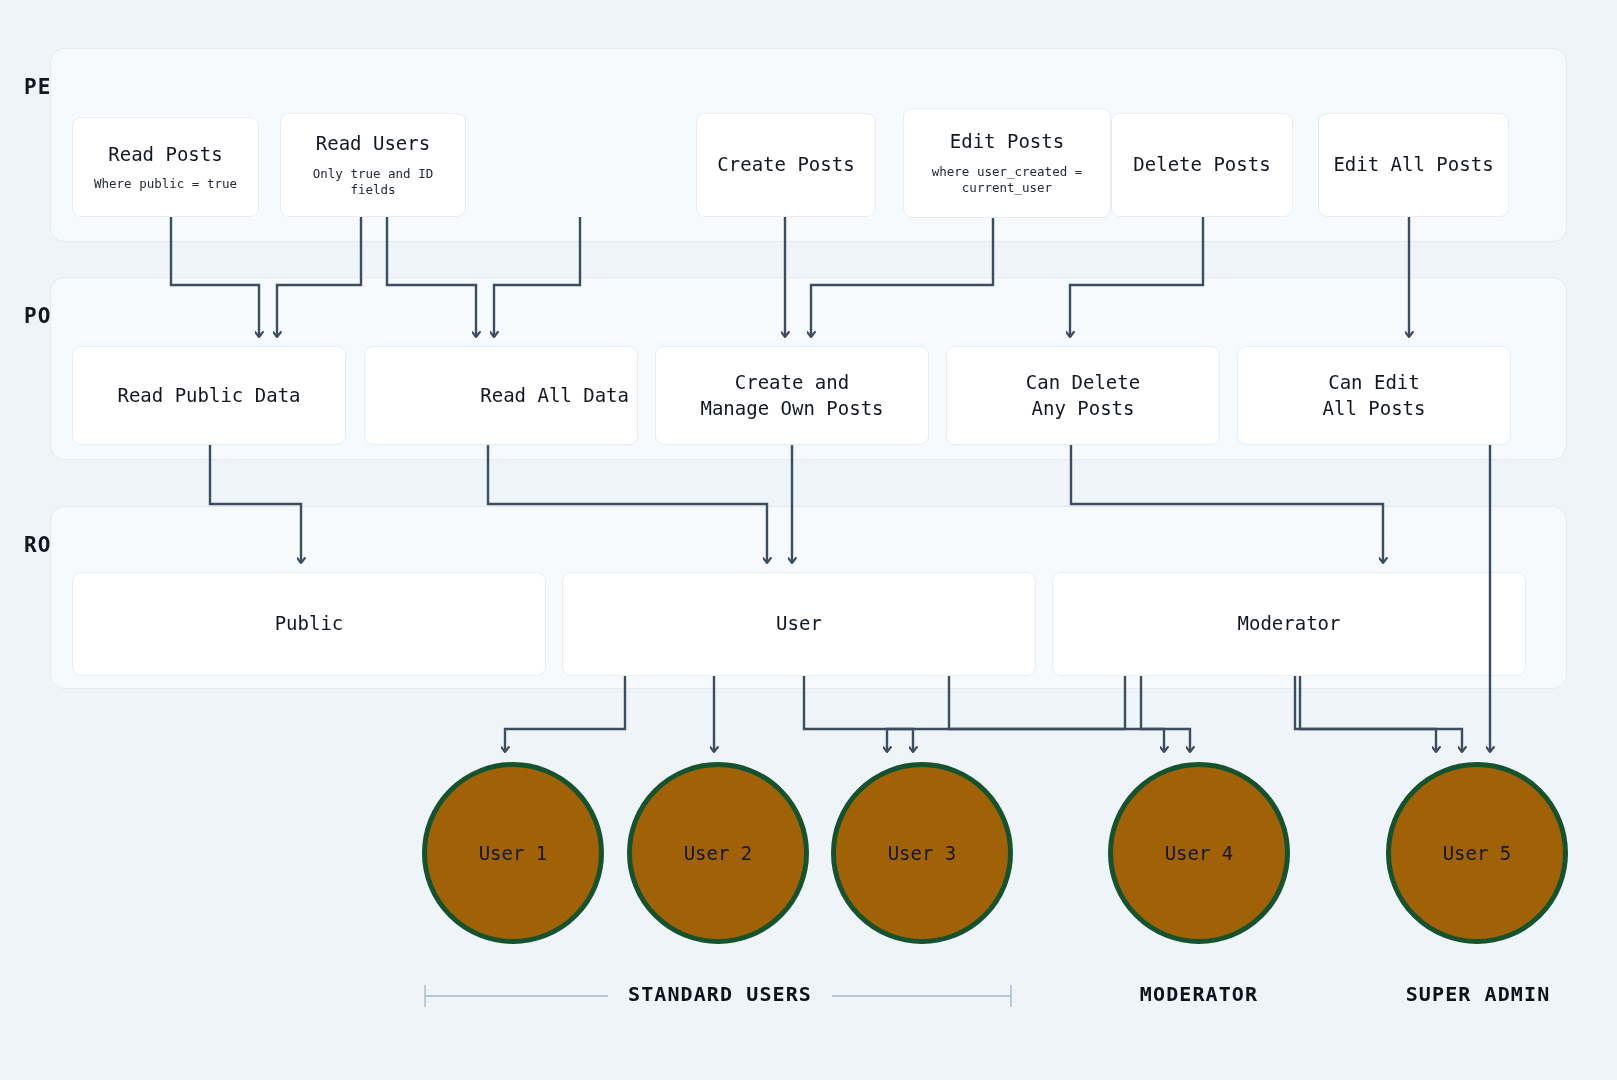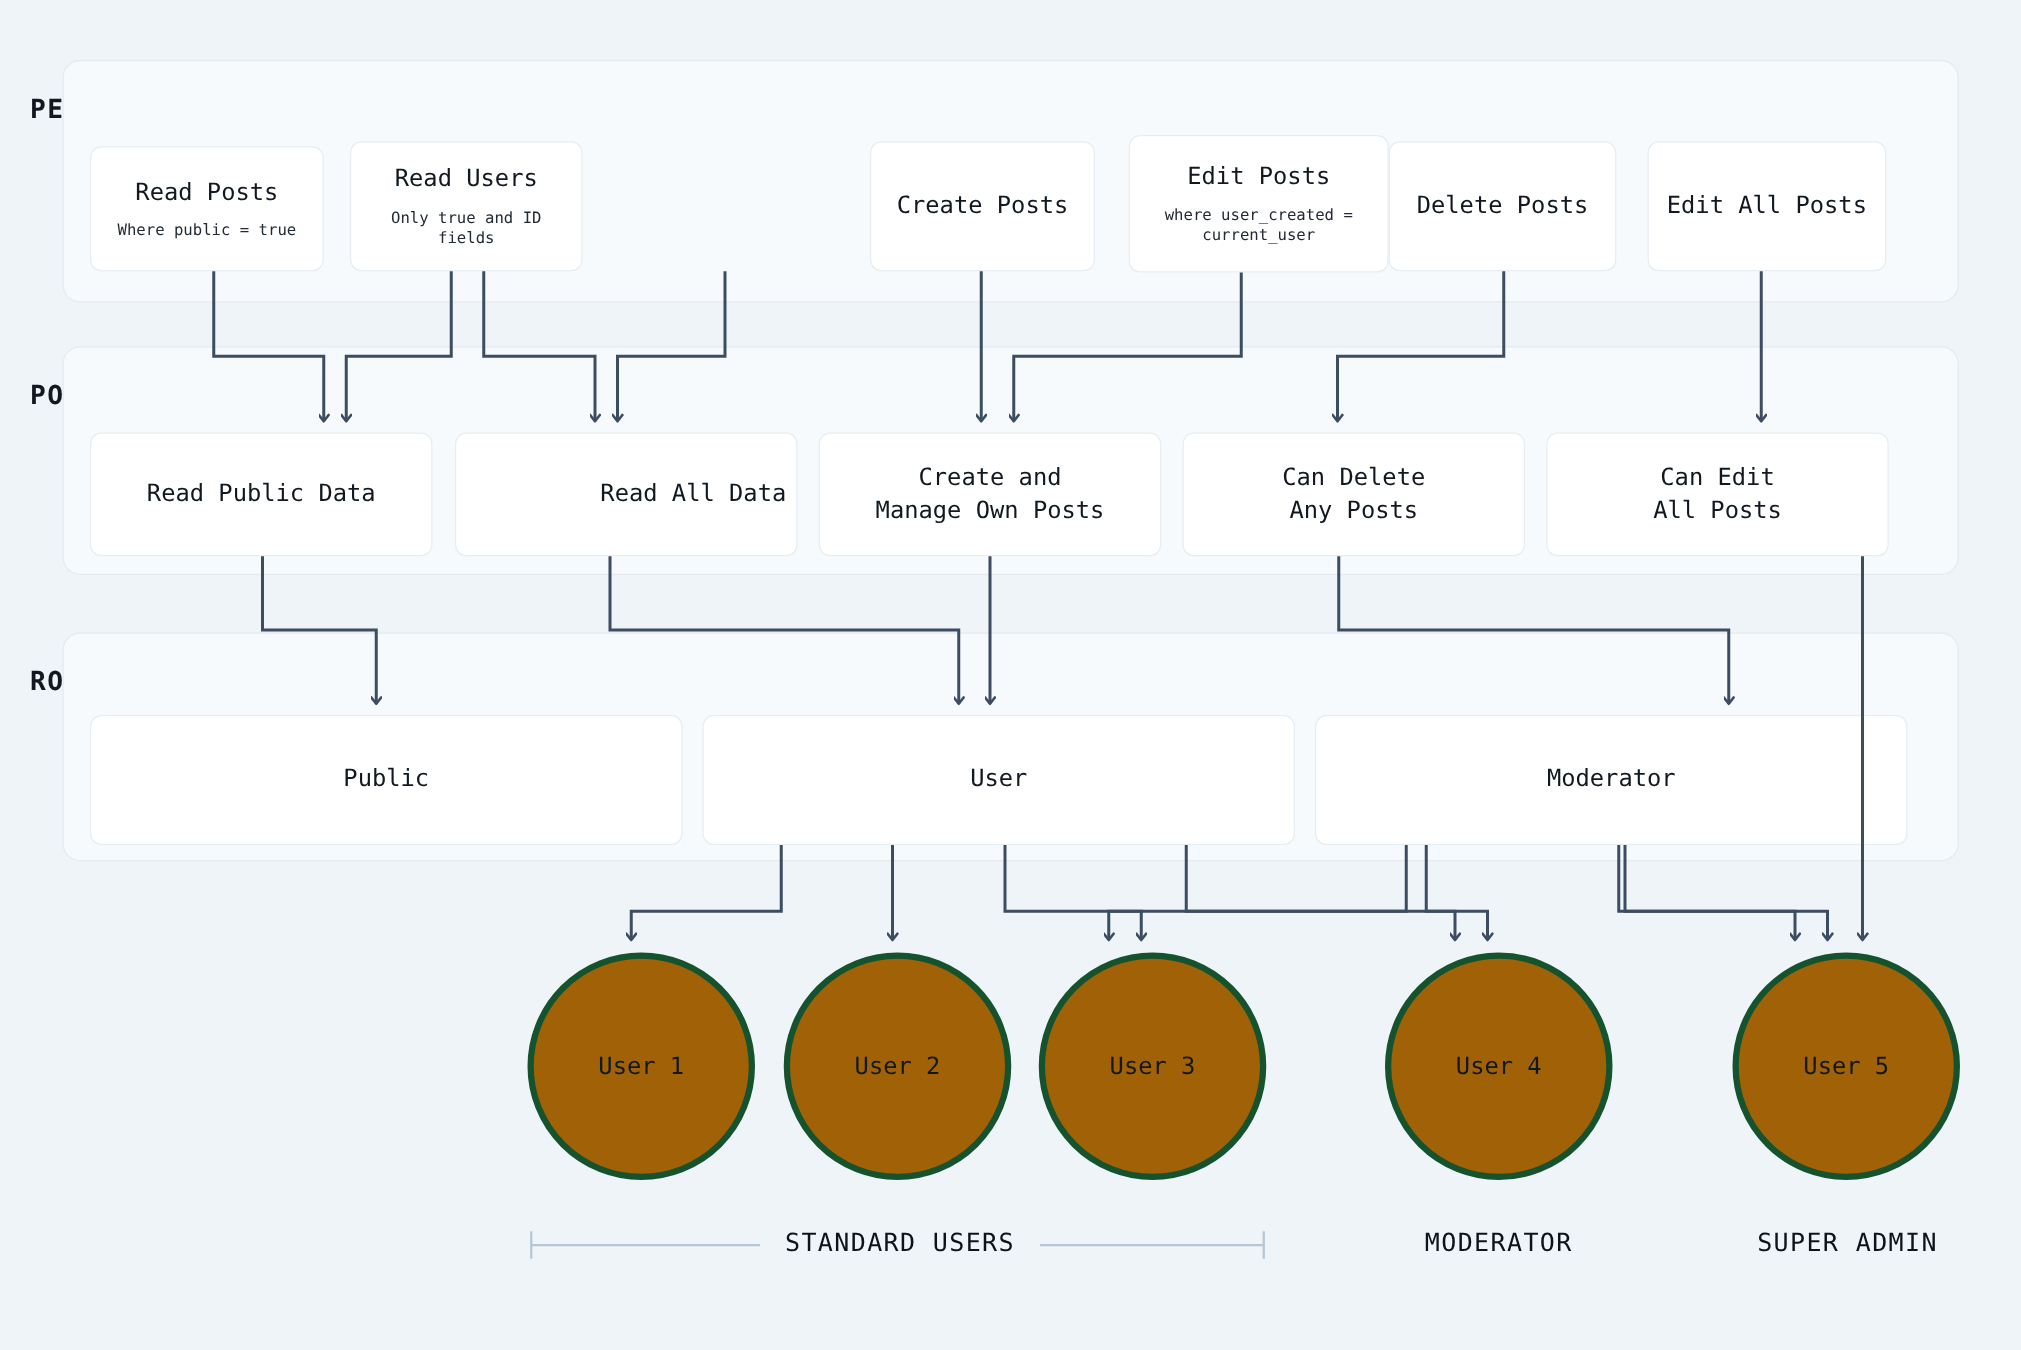--- a/index.html
+++ b/index.html
@@ -75,21 +75,21 @@
   .user span {
     font-family: "DejaVu Sans Mono", monospace;
     font-size: 19px;
     color: #111820;
   }
 
   .grouplabel {
     position: absolute;
     font-family: "DejaVu Sans Mono", monospace;
     font-size: 20px;
-    font-weight: 400;
+    font-weight: 700;
     letter-spacing: 1.1px;
     color: #0c131a;
     text-align: center;
     z-index: 4;
     white-space: nowrap;
   }
 </style>
 </head>
 <body>
 

